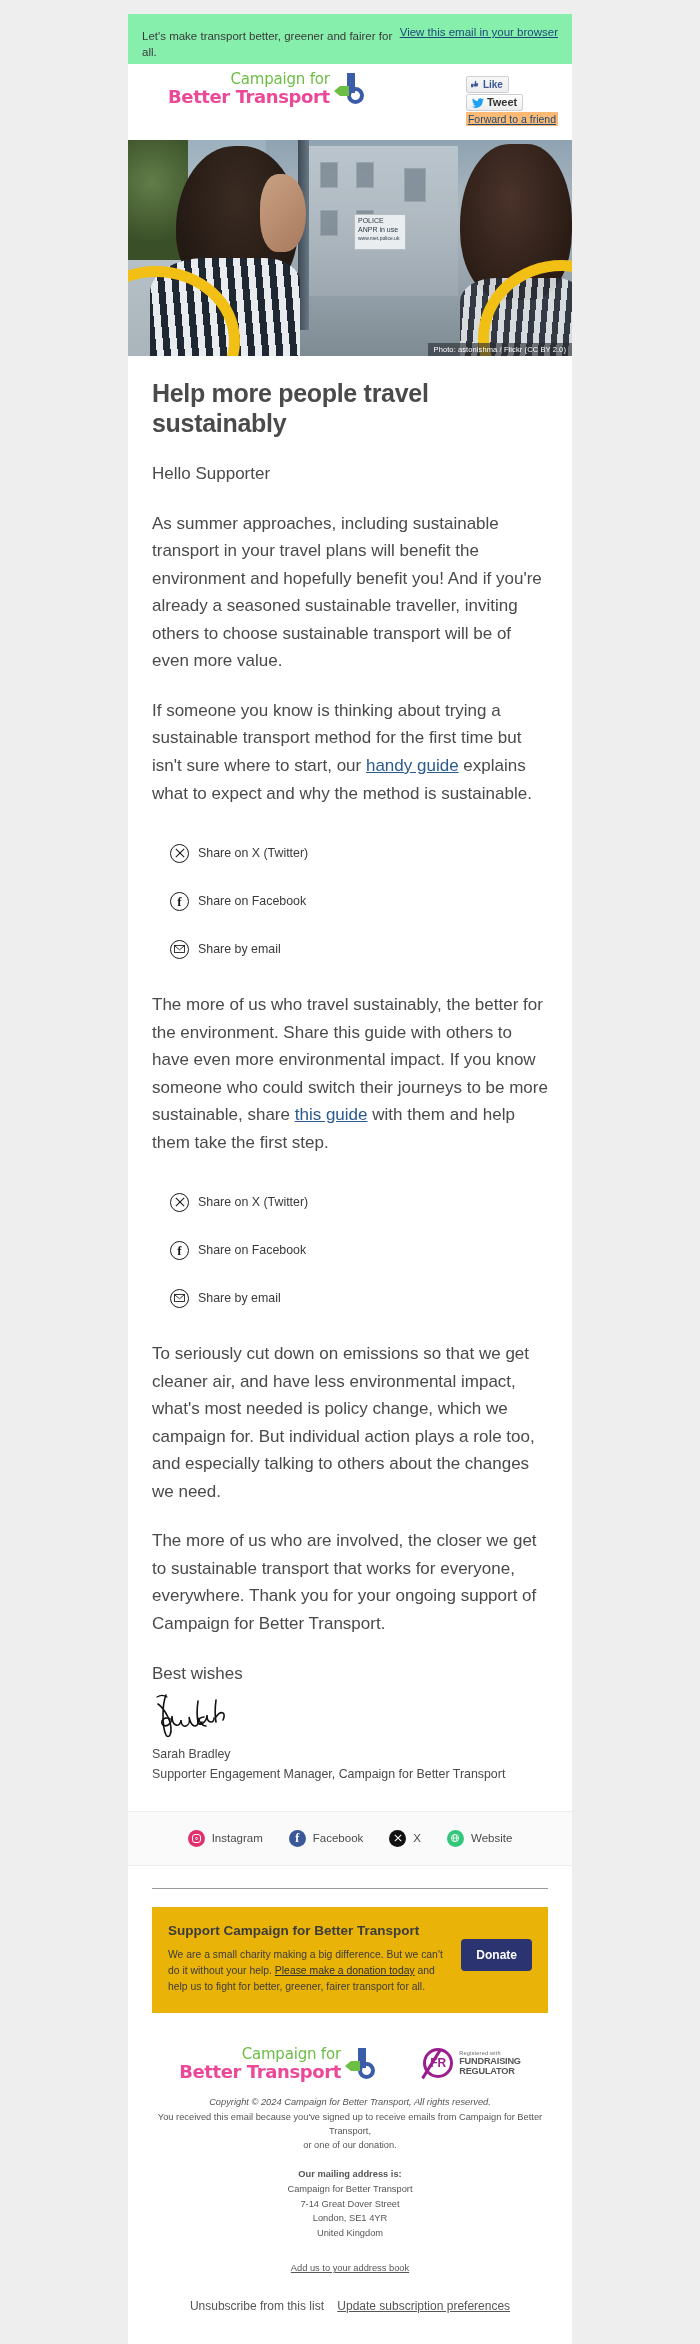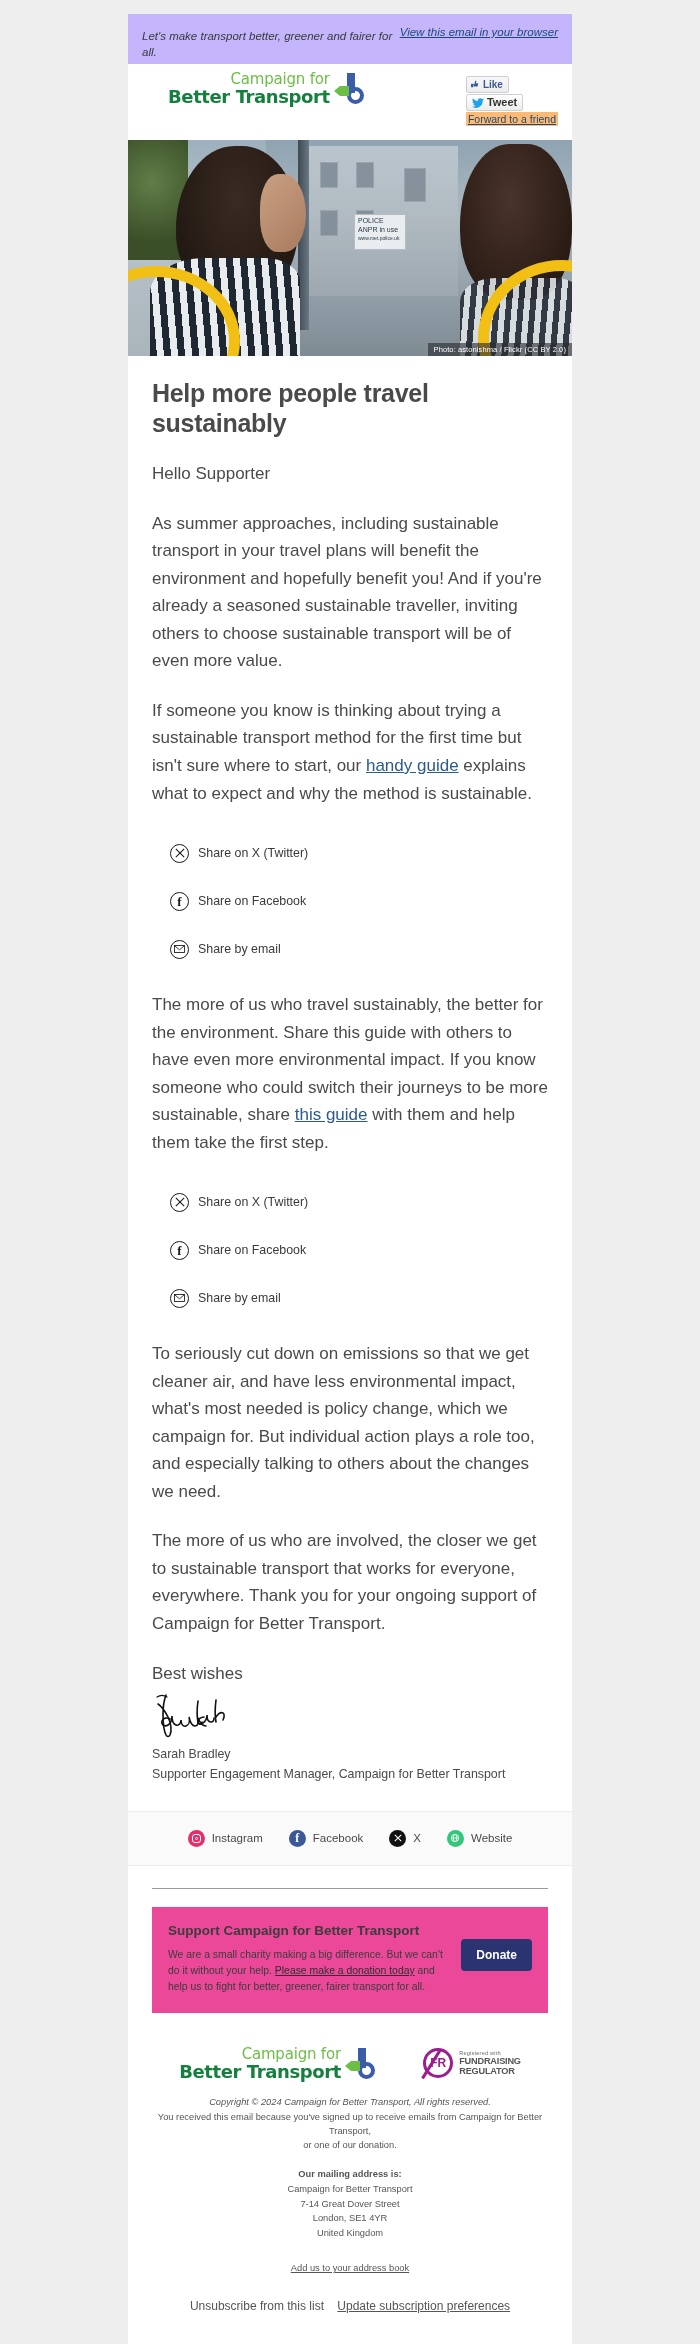--- a/index.html
+++ b/index.html
@@ -17,22 +17,21 @@
     margin: 0 auto;
     background: #ffffff;
   }
 
   
   .preheader {
     display: flex;
     justify-content: space-between;
     align-items: flex-start;
     padding: 12px 14px 4px 14px;
-    background: #c4b5fd;
-    font-style: italic;
+    background: #86efac;
   }
   .preheader-text {
     font-size: 11.5px;
     color: #3a3a3a;
     line-height: 1.4;
     padding-top: 2px;
   }
   .browser-link {
     font-size: 11.5px;
     color: #1b4a7a;
@@ -48,21 +47,21 @@
     padding: 6px 14px 14px 14px;
     background: #ffffff;
   }
   .logo-wrap { display: flex; align-items: center; padding-left: 26px; padding-top: 2px; }
   .logo-text { text-align: right; line-height: 1.02; }
   .logo-line1 {
     font-size: 15px; color: #6cbe45; font-weight: 400; letter-spacing: -0.2px;
     font-family: "DejaVu Sans", sans-serif;
   }
   .logo-line2 {
-    font-size: 18px; color: #15803d; font-weight: 700; letter-spacing: -0.4px;
+    font-size: 18px; color: #ec4899; font-weight: 700; letter-spacing: -0.4px;
     font-family: "DejaVu Sans", sans-serif;
     text-align: right;
   }
   .logo-mark { position: relative; width: 32px; height: 34px; margin-left: 4px; }
   .lm-bar {
     position: absolute; left: 13px; top: 1px; width: 8px; height: 20px;
     background: #3b5ca8;
   }
   .lm-bowl {
     position: absolute; left: 13px; top: 15px; width: 17px; height: 17px;
@@ -239,21 +238,21 @@
   .si-ig .ig-dot { position:absolute; left:2px; top:2px; width:3px; height:3px; border:1px solid #fff; border-radius:50%; }
   .si-fb { background: #3b5998; font-family: "Liberation Serif", serif; font-size: 12px; }
   .si-x  { background: #111111; }
   .si-w  { background: #34c77b; }
 
   .divider { height: 1px; background: #9a9a9a; margin: 22px 24px 18px 24px; }
 
   
   .support {
     margin: 0 24px 24px 24px;
-    background: #ec4899;
+    background: #eab308;
     padding: 16px 16px 18px 16px;
     display: flex; align-items: flex-start; gap: 14px;
   }
   .support-text { flex: 1; }
   .support-title {
     font-size: 13.5px; font-weight: bold; color: #3c3c3c; margin: 0 0 9px 0;
   }
   .support-copy {
     font-size: 10.4px; line-height: 1.55; color: #3c3c3c; margin: 0;
   }

